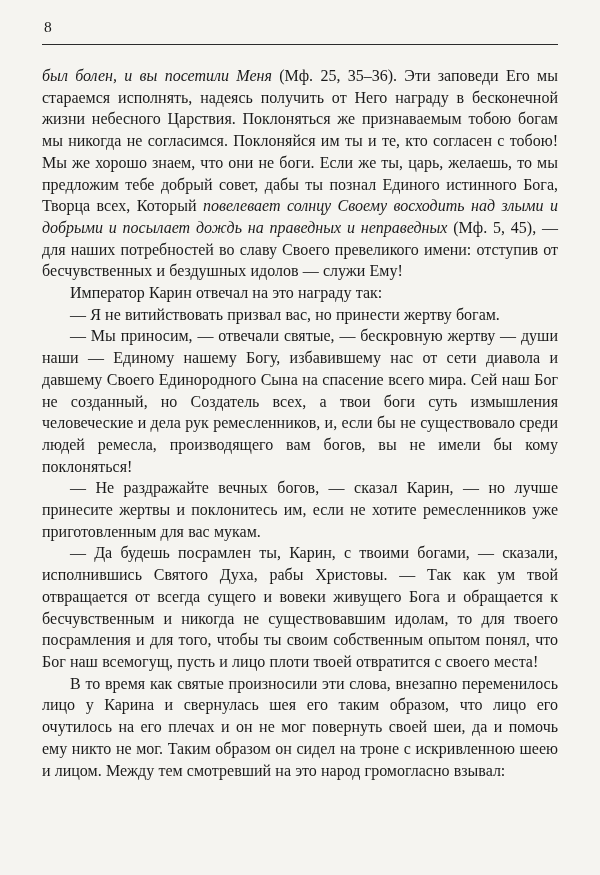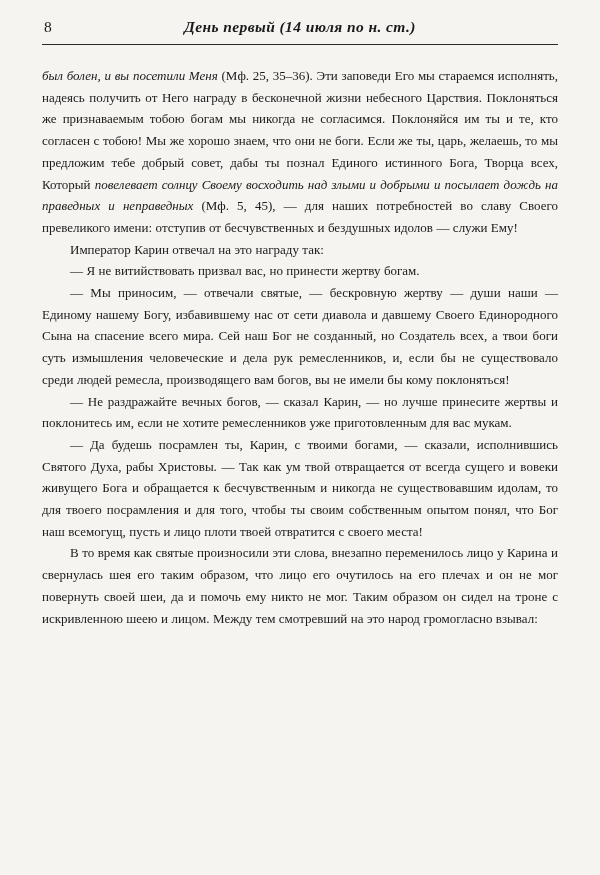--- a/index.html
+++ b/index.html
@@ -45,39 +45,38 @@
     margin: 4px 0 0 0;
   }
   .body-text {
     margin-top: 20px;
     hyphens: auto;
     -webkit-hyphens: auto;
   }
   .para {
     margin: 0;
     text-align: justify;
-    font-size: 13px;
+    font-size: 16px;
     line-height: 21.7px;
     text-indent: 0;
     word-spacing: 0.2px;
   }
   .para.indent {
     text-indent: 28px;
   }
   .it {
     font-style: italic;
   }
 </style>
 </head>
 <body>
 
 <div class="page">
   <header class="running-head">
     <span class="pagenum">8</span>
-    <span class="head-title">День первый (14 июля по н. ст.)</span>
   </header>
   <hr class="rule">
   <main class="body-text" lang="ru">
       <p class="para"><span class="it">был болен, и вы посетили Меня</span><span> (Мф. 25, 35–36). Эти заповеди Его мы стараемся исполнять, надеясь получить от Него награду в бесконечной жизни небесного Царствия. Поклоняться же признаваемым тобою богам мы никогда не согласимся. Поклоняйся им ты и те, кто согласен с тобою! Мы же хорошо знаем, что они не боги. Если же ты, царь, желаешь, то мы предложим тебе добрый совет, дабы ты познал Единого истинного Бога, Творца всех, Который </span><span class="it">повелевает солнцу Своему восходить над злыми и добрыми и посылает дождь на праведных и неправедных</span><span> (Мф. 5, 45), — для наших потребностей во славу Своего превеликого имени: отступив от бесчувственных и бездушных идолов — служи Ему!</span></p>
       <p class="para indent"><span>Император Карин отвечал на это награду так:</span></p>
       <p class="para indent"><span>— Я не витийствовать призвал вас, но принести жертву богам.</span></p>
       <p class="para indent"><span>— Мы приносим, — отвечали святые, — бескровную жертву — души наши — Единому нашему Богу, избавившему нас от сети диавола и давшему Своего Единородного Сына на спасение всего мира. Сей наш Бог не созданный, но Создатель всех, а твои боги суть измышления человеческие и дела рук ремесленников, и, если бы не существовало среди людей ремесла, производящего вам богов, вы не имели бы кому поклоняться!</span></p>
       <p class="para indent"><span>— Не раздражайте вечных богов, — сказал Карин, — но лучше принесите жертвы и поклонитесь им, если не хотите ремесленников уже приготовленным для вас мукам.</span></p>
       <p class="para indent"><span>— Да будешь посрамлен ты, Карин, с твоими богами, — сказали, исполнившись Святого Духа, рабы Христовы. — Так как ум твой отвращается от всегда сущего и вовеки живущего Бога и обращается к бесчувственным и никогда не существовавшим идолам, то для твоего посрамления и для того, чтобы ты своим собственным опытом понял, что Бог наш всемогущ, пусть и лицо плоти твоей отвратится с своего места!</span></p>
       <p class="para indent"><span>В то время как святые произносили эти слова, внезапно переменилось лицо у Карина и свернулась шея его таким образом, что лицо его очутилось на его плечах и он не мог повернуть своей шеи, да и помочь ему никто не мог. Таким образом он сидел на троне с искривленною шеею и лицом. Между тем смотревший на это народ громогласно взывал:</span></p>

